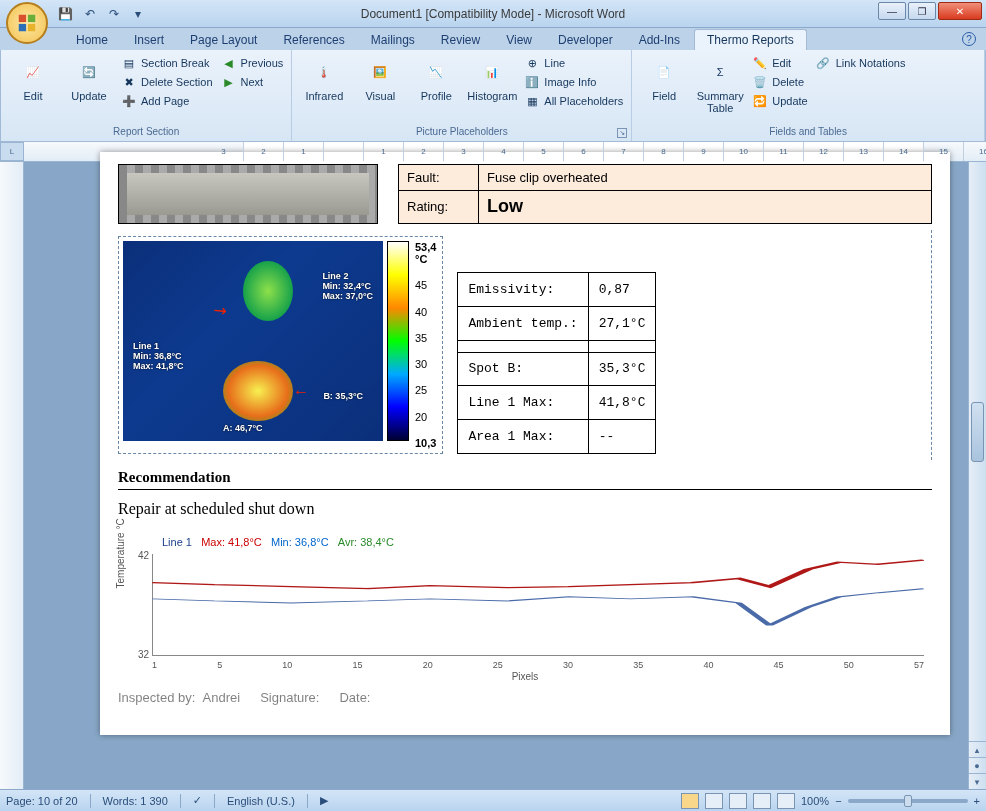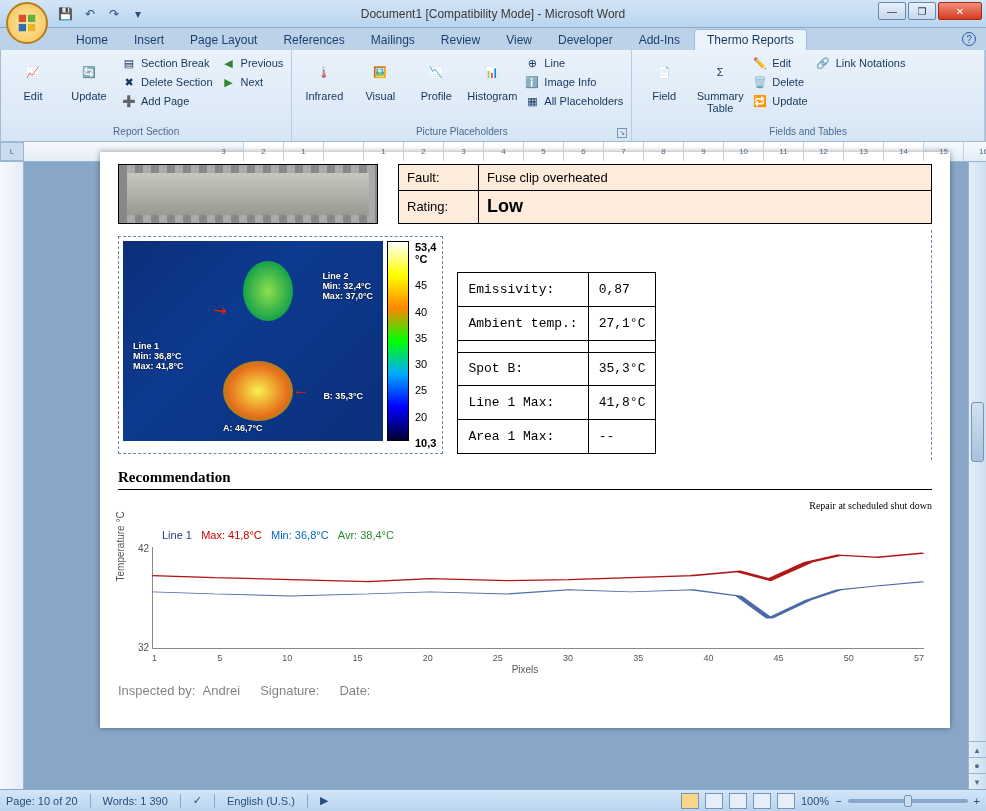--- a/index.html
+++ b/index.html
@@ -70,21 +70,21 @@
 .ir-label { position:absolute; color:#fff; font-size:9px; font-weight:bold; text-shadow:0 0 2px #000; }
 .ir-arrow { position:absolute; color:#e20; font-size:16px; }
 .scalebar { width:22px; height:200px; background:linear-gradient(#fff,#ff0,#f80,#0f0,#0af,#00f,#003); border:1px solid #000; }
 .scale-labels { display:flex; flex-direction:column; justify-content:space-between; height:208px; font-size:11px; font-family:Georgia,serif; padding:0 2px; }
 .scale-labels .top { font-weight:bold; }
 
 .meas-table { border-collapse:collapse; font-family:Georgia,serif; font-size:13px; margin-left:6px; margin-top:36px; }
 .meas-table td { border:1px solid #000; padding:2px 10px;font-family:Liberation Mono, monospace; }
 .meas-table .spacer td { border-left:1px solid #000; border-right:1px solid #000; border-top:none; border-bottom:none; height:12px; }
 
-.rec-text { font-family:Georgia,serif; font-size:10px; padding:10px 0;text-align:right; }
+.rec-text { font-family:Georgia,serif; font-size:16px; padding:10px 0; }
 
 .chart { border:0; padding:4px; margin-top:4px; position:relative; height:150px; }
 .chart-legend { font-size:11px; font-family:Arial; color:#555; }
 .chart-legend .l1 { color:#1b3f8a; }
 .chart-legend .mx { color:#c00; }
 .chart-legend .mn { color:#06c; }
 .chart-legend .av { color:#2a8a2a; }
 .chart-axes { position:absolute; left:34px; right:8px; top:22px; bottom:26px; border-left:1px solid #888; border-bottom:1px solid #888; }
 .ylabel { position:absolute; left:2px; top:50%; transform:rotate(-90deg) translateX(24px); transform-origin:left; font-size:10px; color:#555; white-space:nowrap;}
 .ytick { position:absolute; left:20px; font-size:10px; color:#555; }

